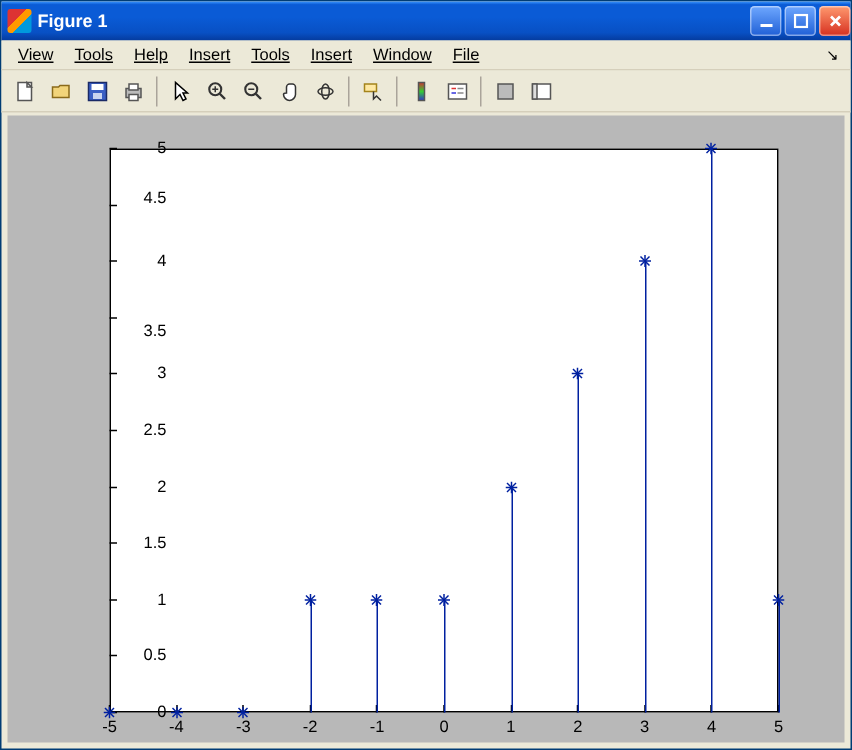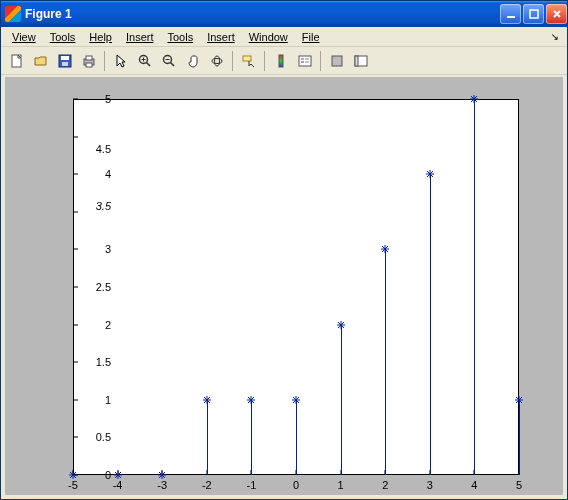--- a/index.html
+++ b/index.html
@@ -180,25 +180,25 @@
         <div class="ytick" style="top: 322.8px;">1</div>
         <div class="ytm" style="top: 322.8px;"></div>
         <div class="ytick" style="top: 285.2px; text-align: right;">1.5</div>
         <div class="ytm" style="top: 285.2px;"></div>
         <div class="ytick" style="top: 247.6px;">2</div>
         <div class="ytm" style="top: 247.6px;"></div>
         <div class="ytick" style="top: 210px;">2.5</div>
         <div class="ytm" style="top: 210px;"></div>
         <div class="ytick" style="top: 172.4px;">3</div>
         <div class="ytm" style="top: 172.4px;"></div>
-        <div class="ytick" style="top: 129px; font-style: italic;">3.5</div>
+        <div class="ytick" style="top: 144px;">3.5</div>
         <div class="ytm" style="top: 134.8px;"></div>
         <div class="ytick" style="top: 97.2px;">4</div>
         <div class="ytm" style="top: 97.2px;"></div>
-        <div class="ytick" style="top: 72px;">4.5</div>
+        <div class="ytick" style="top: 55px;">4.5</div>
         <div class="ytm" style="top: 59.6px;"></div>
         <div class="ytick" style="top: 22px;">5</div>
         <div class="ytm" style="top: 22px;"></div>
         <div class="xtick" style="left: 68px;">-5</div>
         <div class="xtm" style="left: 68px;"></div>
         <div class="xtick" style="left: 112.6px;">-4</div>
         <div class="xtm" style="left: 112.6px;"></div>
         <div class="xtick" style="left: 157.2px;">-3</div>
         <div class="xtm" style="left: 157.2px;"></div>
         <div class="xtick" style="left: 201.8px;">-2</div>

